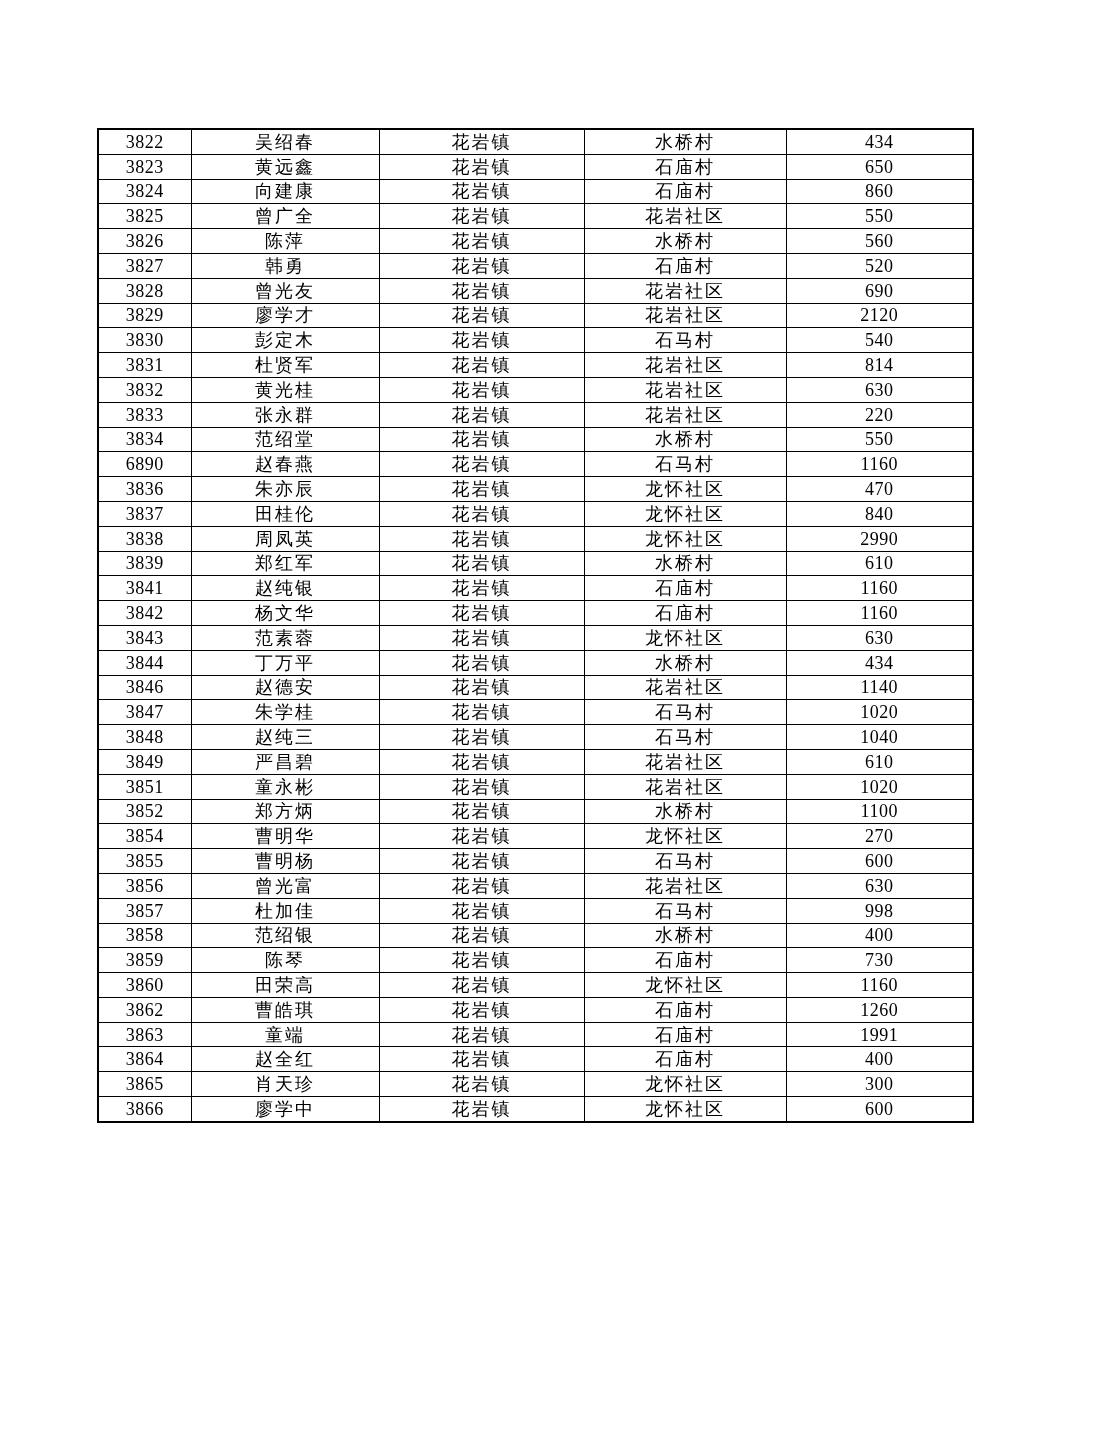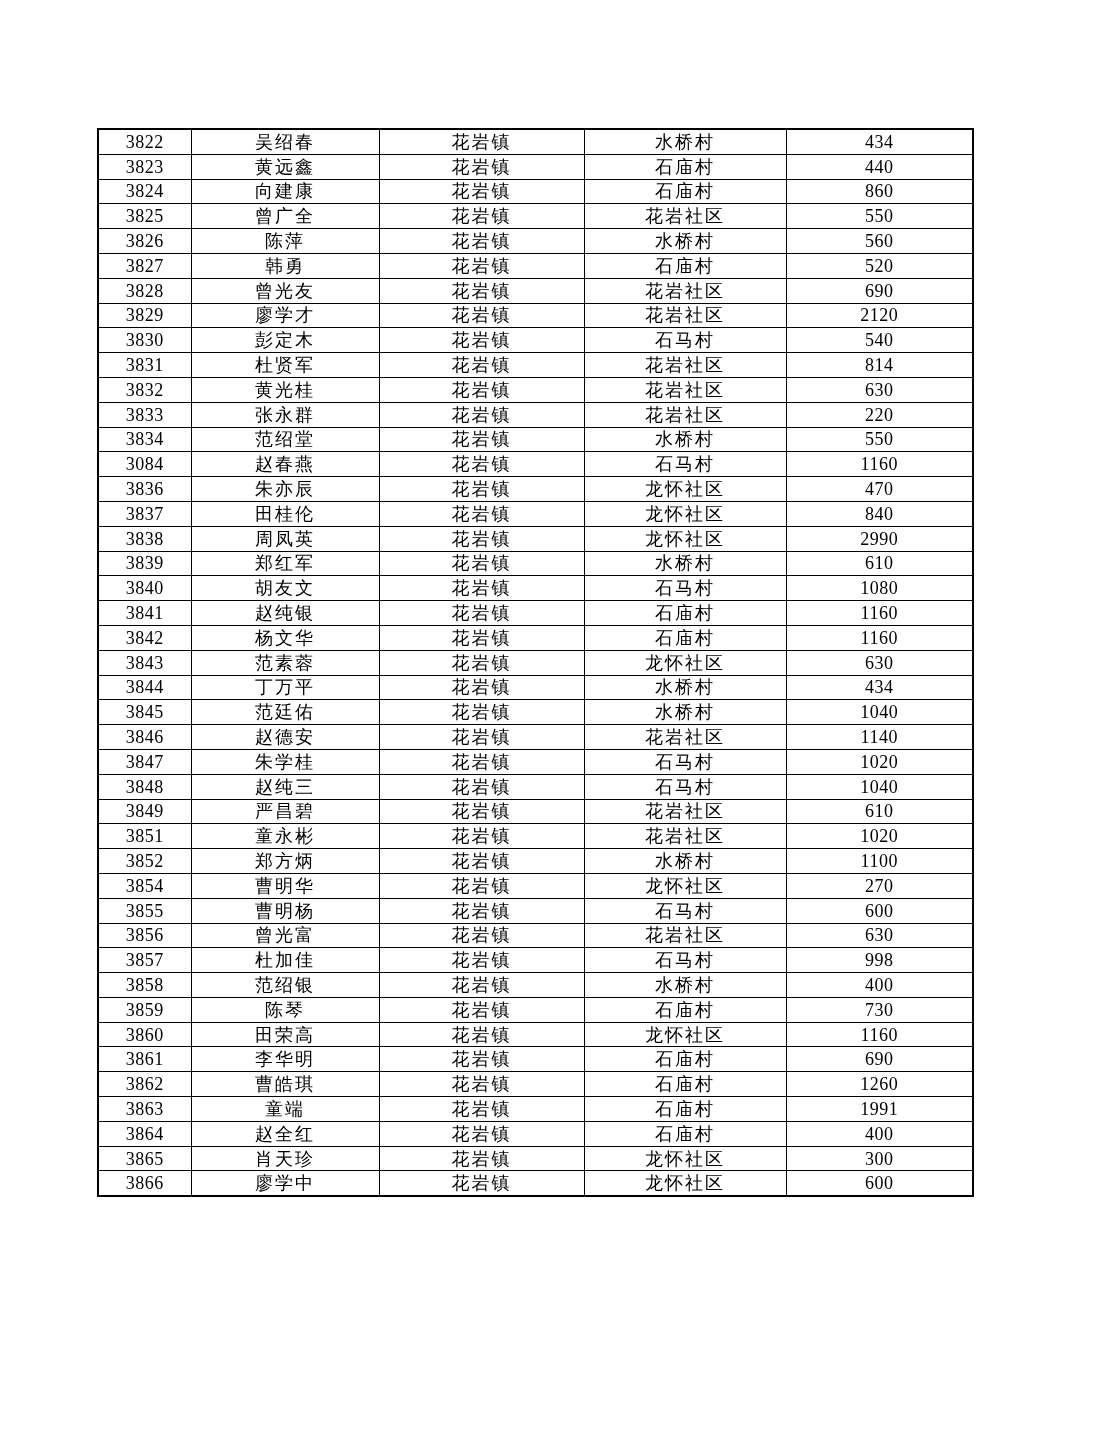--- a/index.html
+++ b/index.html
@@ -62,21 +62,21 @@
           <td class="c-name">吴绍春</td>
           <td class="c-town">花岩镇</td>
           <td class="c-village">水桥村</td>
           <td class="c-amount">434</td>
         </tr>
         <tr>
           <td class="c-id">3823</td>
           <td class="c-name">黄远鑫</td>
           <td class="c-town">花岩镇</td>
           <td class="c-village">石庙村</td>
-          <td class="c-amount">440</td>
+          <td class="c-amount">650</td>
         </tr>
         <tr>
           <td class="c-id">3824</td>
           <td class="c-name">向建康</td>
           <td class="c-town">花岩镇</td>
           <td class="c-village">石庙村</td>
           <td class="c-amount">860</td>
         </tr>
         <tr>
           <td class="c-id">3825</td>
@@ -142,21 +142,21 @@
           <td class="c-amount">220</td>
         </tr>
         <tr>
           <td class="c-id">3834</td>
           <td class="c-name">范绍堂</td>
           <td class="c-town">花岩镇</td>
           <td class="c-village">水桥村</td>
           <td class="c-amount">550</td>
         </tr>
         <tr>
-          <td class="c-id">3084</td>
+          <td class="c-id">6890</td>
           <td class="c-name">赵春燕</td>
           <td class="c-town">花岩镇</td>
           <td class="c-village">石马村</td>
           <td class="c-amount">1160</td>
         </tr>
         <tr>
           <td class="c-id">3836</td>
           <td class="c-name">朱亦辰</td>
           <td class="c-town">花岩镇</td>
           <td class="c-village">龙怀社区</td>
@@ -177,27 +177,20 @@
           <td class="c-amount">2990</td>
         </tr>
         <tr>
           <td class="c-id">3839</td>
           <td class="c-name">郑红军</td>
           <td class="c-town">花岩镇</td>
           <td class="c-village">水桥村</td>
           <td class="c-amount">610</td>
         </tr>
         <tr>
-          <td class="c-id">3840</td>
-          <td class="c-name">胡友文</td>
-          <td class="c-town">花岩镇</td>
-          <td class="c-village">石马村</td>
-          <td class="c-amount">1080</td>
-        </tr>
-        <tr>
           <td class="c-id">3841</td>
           <td class="c-name">赵纯银</td>
           <td class="c-town">花岩镇</td>
           <td class="c-village">石庙村</td>
           <td class="c-amount">1160</td>
         </tr>
         <tr>
           <td class="c-id">3842</td>
           <td class="c-name">杨文华</td>
           <td class="c-town">花岩镇</td>
@@ -212,27 +205,20 @@
           <td class="c-amount">630</td>
         </tr>
         <tr>
           <td class="c-id">3844</td>
           <td class="c-name">丁万平</td>
           <td class="c-town">花岩镇</td>
           <td class="c-village">水桥村</td>
           <td class="c-amount">434</td>
         </tr>
         <tr>
-          <td class="c-id">3845</td>
-          <td class="c-name">范廷佑</td>
-          <td class="c-town">花岩镇</td>
-          <td class="c-village">水桥村</td>
-          <td class="c-amount">1040</td>
-        </tr>
-        <tr>
           <td class="c-id">3846</td>
           <td class="c-name">赵德安</td>
           <td class="c-town">花岩镇</td>
           <td class="c-village">花岩社区</td>
           <td class="c-amount">1140</td>
         </tr>
         <tr>
           <td class="c-id">3847</td>
           <td class="c-name">朱学桂</td>
           <td class="c-town">花岩镇</td>
@@ -308,27 +294,20 @@
           <td class="c-town">花岩镇</td>
           <td class="c-village">石庙村</td>
           <td class="c-amount">730</td>
         </tr>
         <tr>
           <td class="c-id">3860</td>
           <td class="c-name">田荣高</td>
           <td class="c-town">花岩镇</td>
           <td class="c-village">龙怀社区</td>
           <td class="c-amount">1160</td>
-        </tr>
-        <tr>
-          <td class="c-id">3861</td>
-          <td class="c-name">李华明</td>
-          <td class="c-town">花岩镇</td>
-          <td class="c-village">石庙村</td>
-          <td class="c-amount">690</td>
         </tr>
         <tr>
           <td class="c-id">3862</td>
           <td class="c-name">曹皓琪</td>
           <td class="c-town">花岩镇</td>
           <td class="c-village">石庙村</td>
           <td class="c-amount">1260</td>
         </tr>
         <tr>
           <td class="c-id">3863</td>

